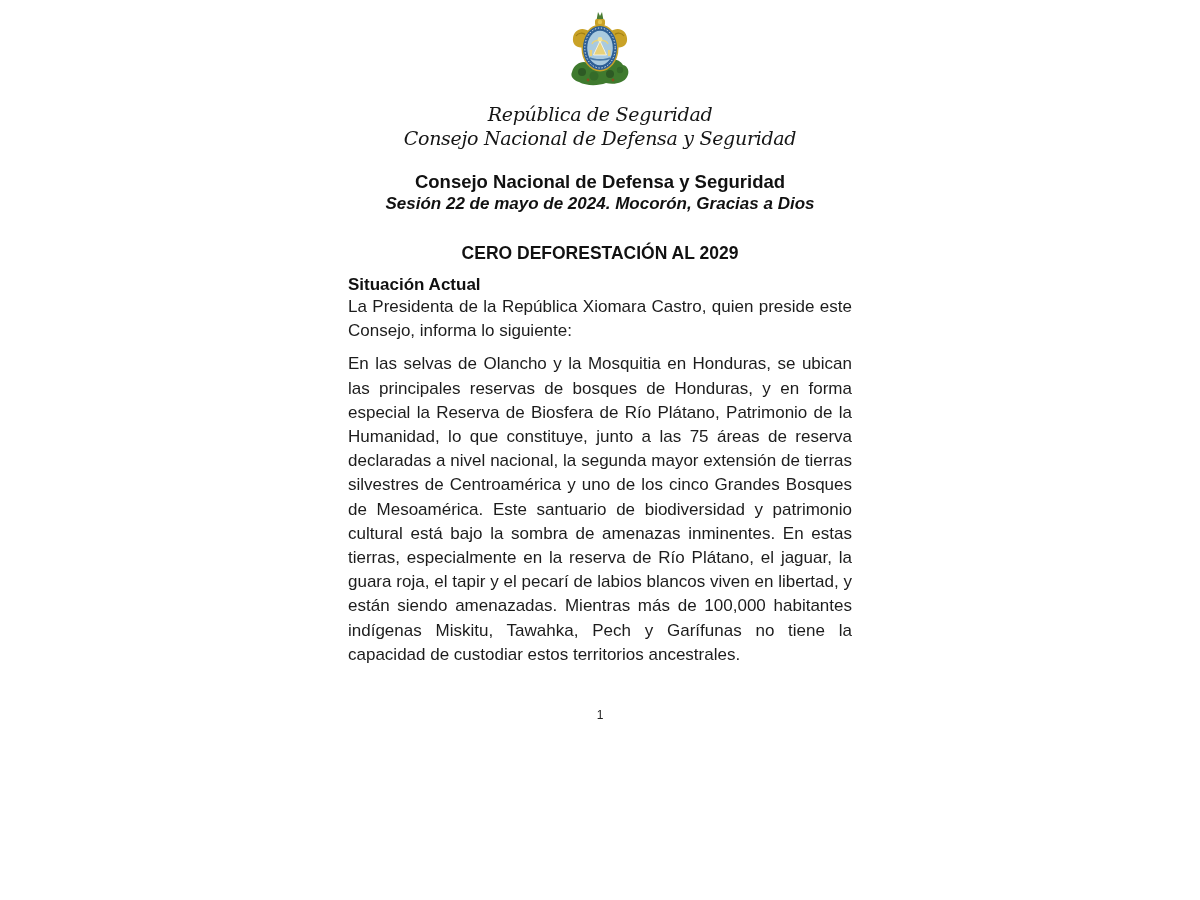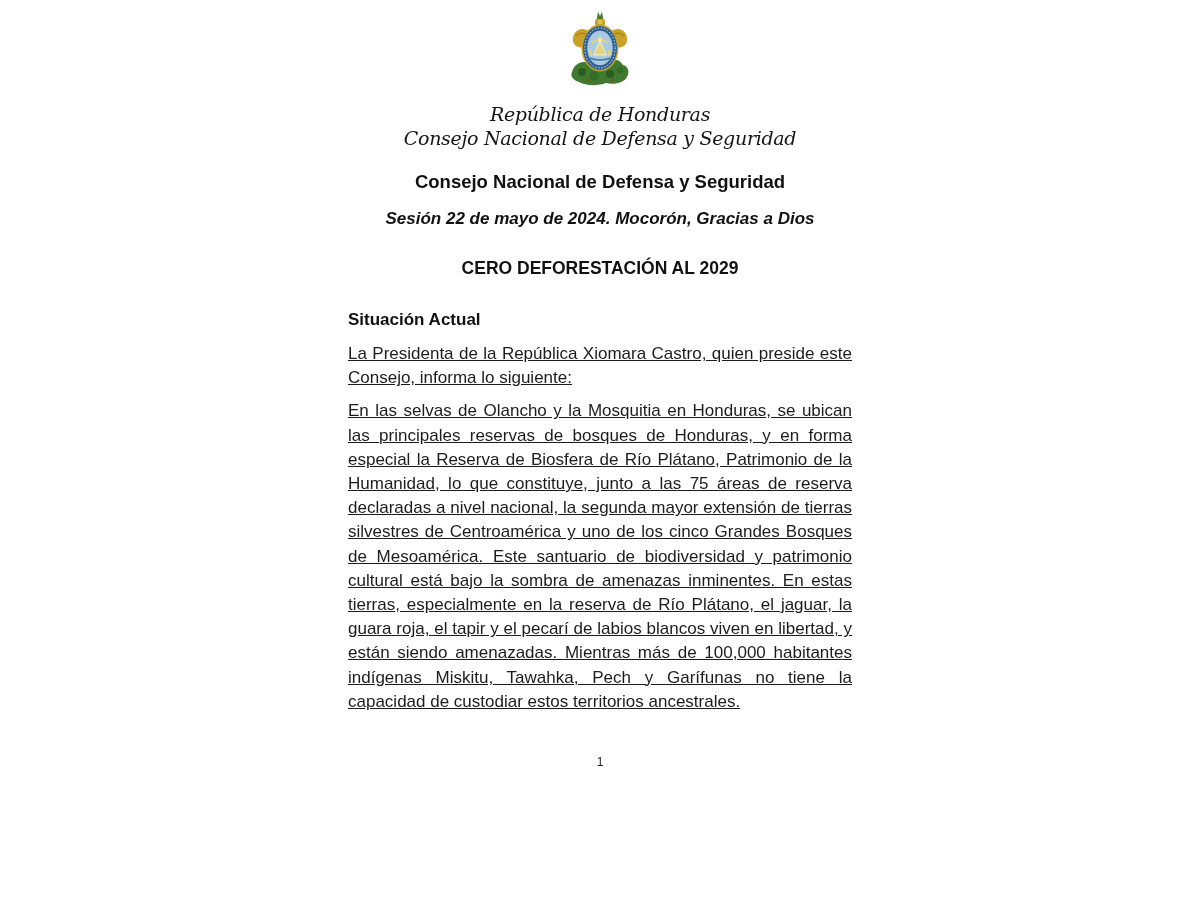--- a/index.html
+++ b/index.html
@@ -39,51 +39,50 @@
   .script-line.first { margin-top: 14px; }
   .org-name {
     margin-top: 21px;
     font-size: 18.5px;
     font-weight: bold;
     line-height: 22px;
     text-align: center;
     color: #111;
   }
   .session-line {
-    margin-top: 16px;
+    margin-top: 1px;
     font-size: 17px;
     font-weight: bold;
     font-style: italic;
     line-height: 20px;
     text-align: center;
     color: #111;
   }
   .doc-title {
     margin-top: 29px;
     font-size: 17.5px;
     font-weight: bold;
     line-height: 20px;
     text-align: center;
     color: #111;
   }
   .section-heading {
-    margin-top: 32px;
+    margin-top: 12px;
     font-size: 17px;
     font-weight: bold;
     line-height: 20px;
     text-align: left;
     color: #111;
   }
   .body-para {
-    margin: 12px 0 0 0;
+    margin: 0 0 0 0;
     font-size: 17px;
     line-height: 24.2px;
     text-align: justify;
     color: #1c1c1c;
-    text-decoration: underline;
   }
   .body-para + .body-para { margin-top: 9px; }
   .page-number {
     margin-top: 41px;
     font-size: 12px;
     text-align: center;
     color: #222;
   }
 </style>
 </head>
@@ -118,21 +117,21 @@
 
       <path d="M24 34 C26 29, 38 29, 40 34" stroke="#e8d27a" stroke-width="1.4" fill="none"></path>
       <circle cx="32" cy="29.5" r="2.4" fill="#f2e49b"></circle>
       <path d="M32 31 L25.5 45 L38.5 45 Z" fill="#e8d27a" stroke="#ffffff" stroke-width="0.7"></path>
       <rect x="21.5" y="40" width="2.6" height="6" fill="#e8d27a"></rect>
       <rect x="39.9" y="40" width="2.6" height="6" fill="#e8d27a"></rect>
       <path d="M22 48 C26 50.5, 38 50.5, 42 48" stroke="#4a7aa8" stroke-width="1.6" fill="none"></path>
     </svg>
   </div>
 
-  <div class="script-line first">República de Honduras</div>
+  <div class="script-line first">República de Seguridad</div>
   <div class="script-line">Consejo Nacional de Defensa y Seguridad</div>
 
   <div class="org-name">Consejo Nacional de Defensa y Seguridad</div>
   <div class="session-line">Sesión 22 de mayo de 2024. Mocorón, Gracias a Dios</div>
 
   <div class="doc-title">CERO DEFORESTACIÓN AL 2029</div>
 
   <div class="section-heading">Situación Actual</div>
 
   <p class="body-para">La Presidenta de la República Xiomara Castro, quien preside este Consejo, informa lo siguiente:</p>

